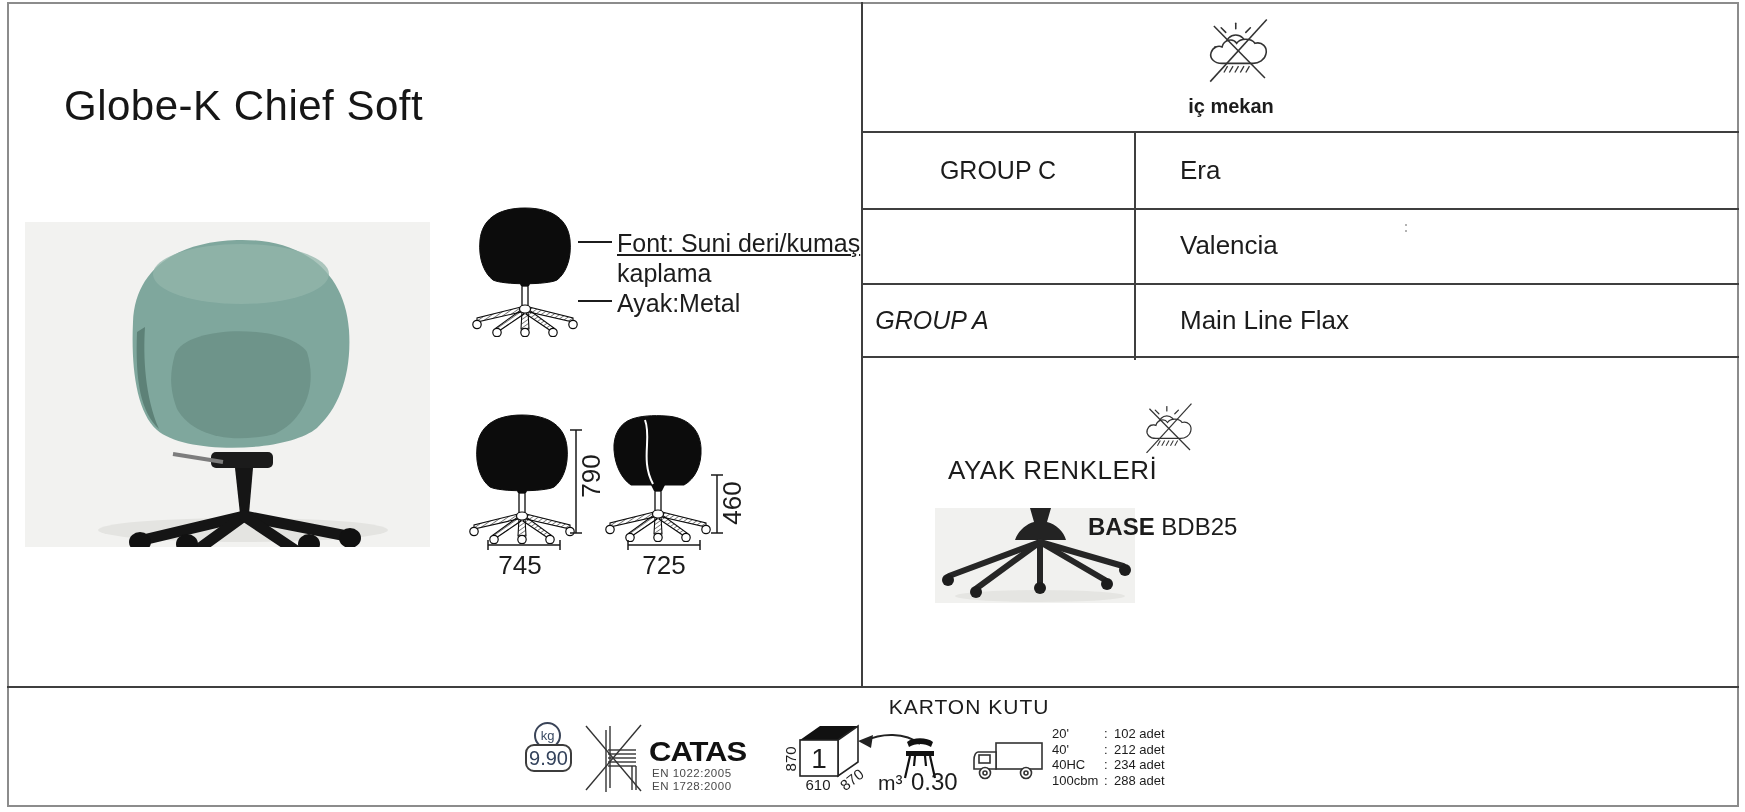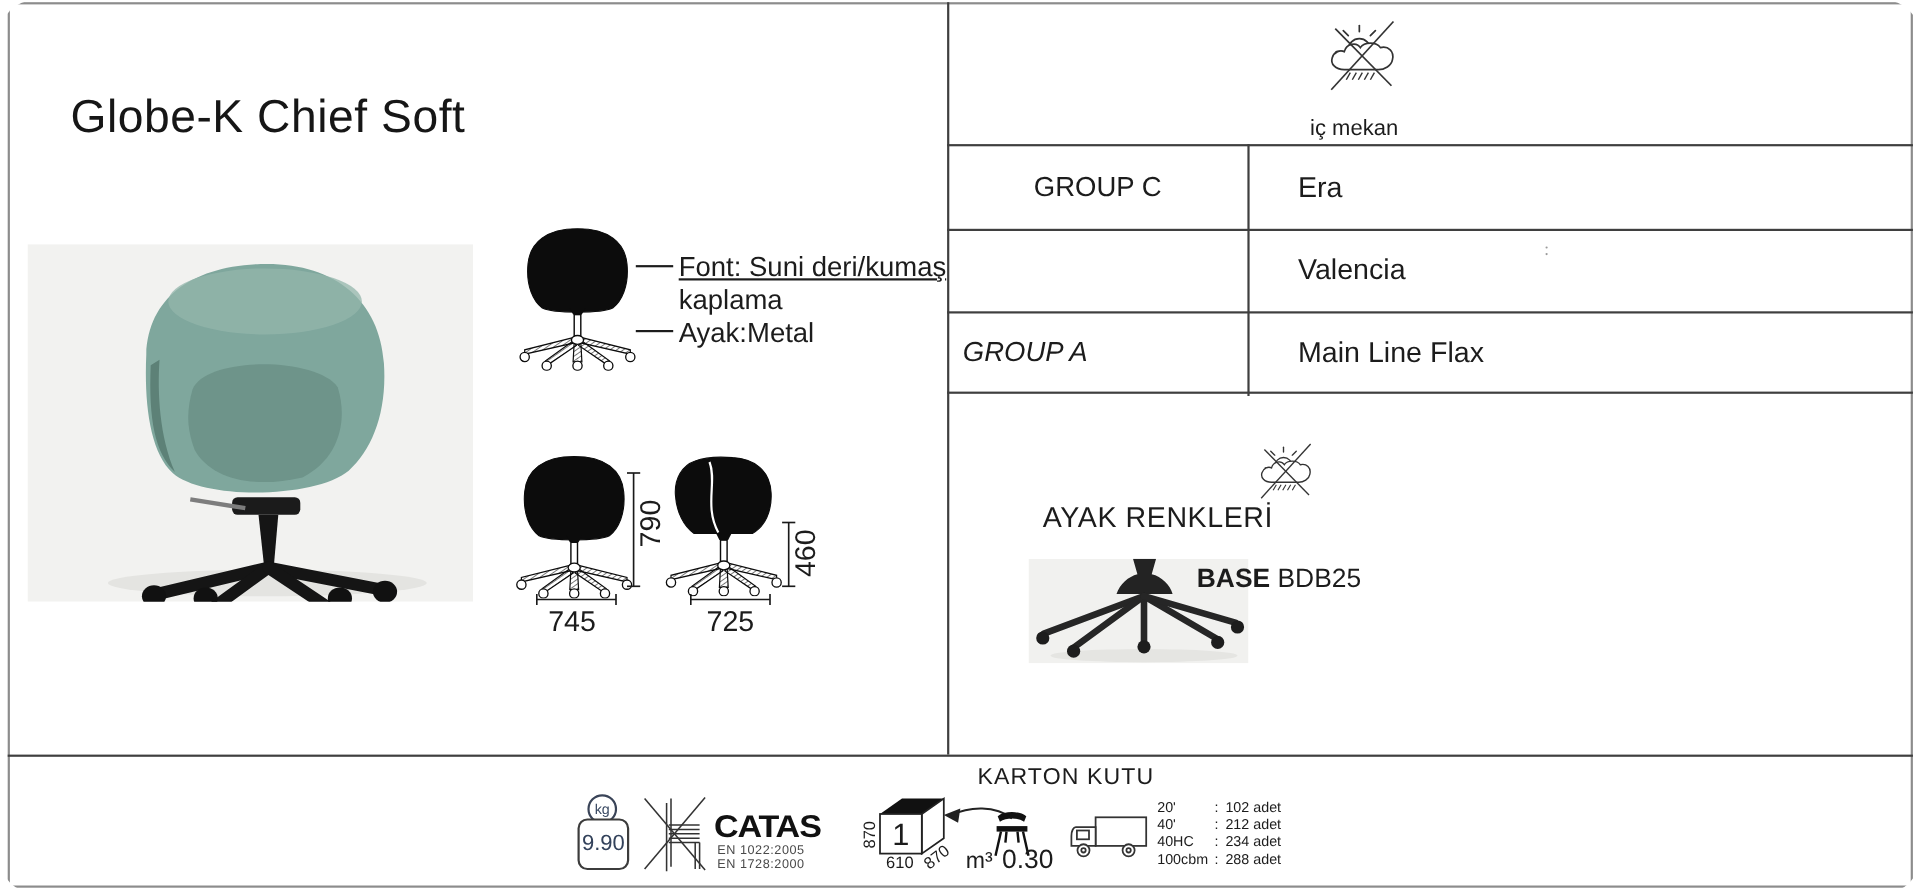--- a/index.html
+++ b/index.html
@@ -1,36 +1,36 @@
 <!DOCTYPE html>
 <html><head>
 <meta charset="utf-8">
 <style>
   html,body{margin:0;padding:0;background:#ffffff;}
   .page{position:relative;width:1745px;height:812px;background:#fff;overflow:hidden;
-        font-family:"Liberation Sans",sans-serif;color:#1c1c1c;border-radius:32px;}
+        font-family:"Liberation Sans",sans-serif;color:#1c1c1c;}
   .abs{position:absolute;}
   .frame{left:7px;top:2px;width:1732px;height:805px;border:2px solid #8c8c8c;box-sizing:border-box;}
   .vline,.hline{background:#3f3f3f;}
   .txt{line-height:1.05;white-space:nowrap;}
   .center{text-align:center;}
   .rot{transform:rotate(-90deg);transform-origin:center center;}
   .title{font-size:42px;letter-spacing:.5px;color:#161616;}
   .anno{font-size:25px;}
   .dimnum{font-size:26px;}
   .grp{font-size:25px;}
   .val{font-size:26px;}
-  .icmekan{font-size:20px;font-weight:normal;margin-top:11px;}
+  .icmekan{font-size:20px;font-weight:bold;}
   .ayak{font-size:26px;letter-spacing:.5px;margin-top:28px;}
   .base-lbl{font-size:24px;}
   .karton{font-size:21px;letter-spacing:1px;}
   .leader{height:0;border-top:2px solid #1c1c1c;}
   .kg-circle{width:27px;height:27px;border:2px solid #3a4458;border-radius:50%;
              display:flex;align-items:center;justify-content:center;font-size:13px;color:#3a4a63;background:#fff;box-sizing:border-box;}
-  .kg-box{width:47px;height:47px;border:2px solid #3c3c3c;border-radius:9px;background:#fff;
+  .kg-box{width:47px;height:28px;border:2px solid #3c3c3c;border-radius:9px;background:#fff;
           display:flex;align-items:center;justify-content:center;font-size:20px;color:#33425b;box-sizing:border-box;}
   .catas{font-size:31px;font-weight:900;letter-spacing:-1px;transform:scaleY(.92);color:#111;}
   .enline{font-size:11.5px;color:#4a4a4a;letter-spacing:.5px;line-height:13px;}
   .boxnum{font-size:28px;}
   .boxdim{font-size:15px;}
   .vol-lbl{font-size:21px;}
   .vol-val{font-size:24px;}
   .cont-row{display:flex;font-size:13px;line-height:15.5px;}
   .cont-lbl{width:52px;}
   .cont-sep{width:10px;}

